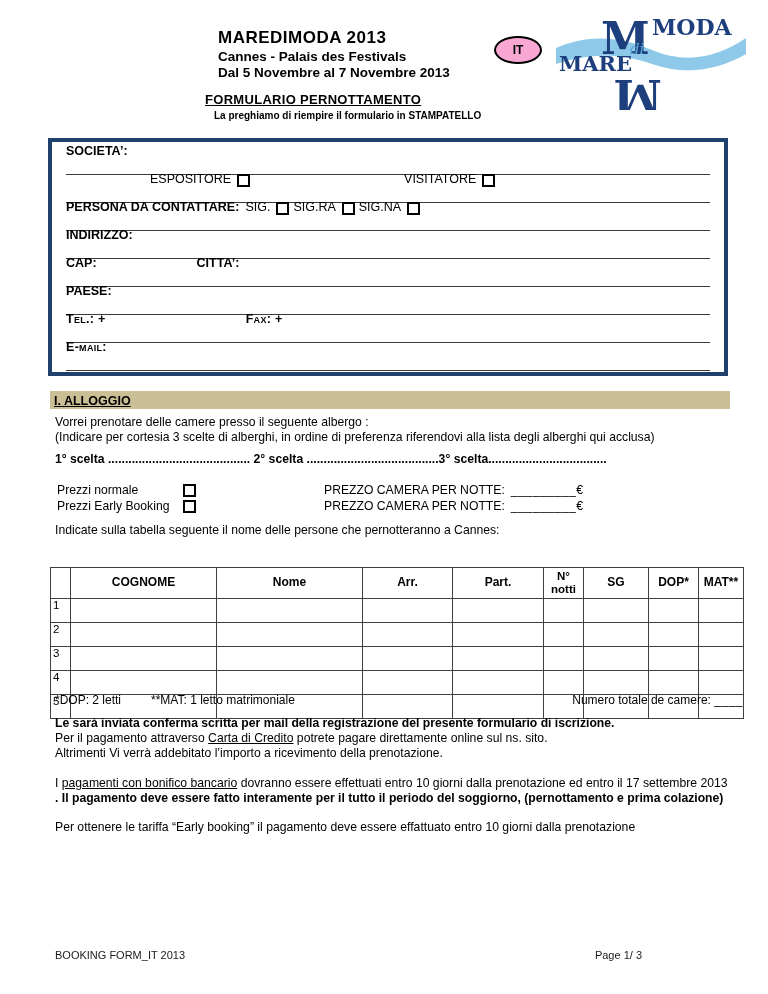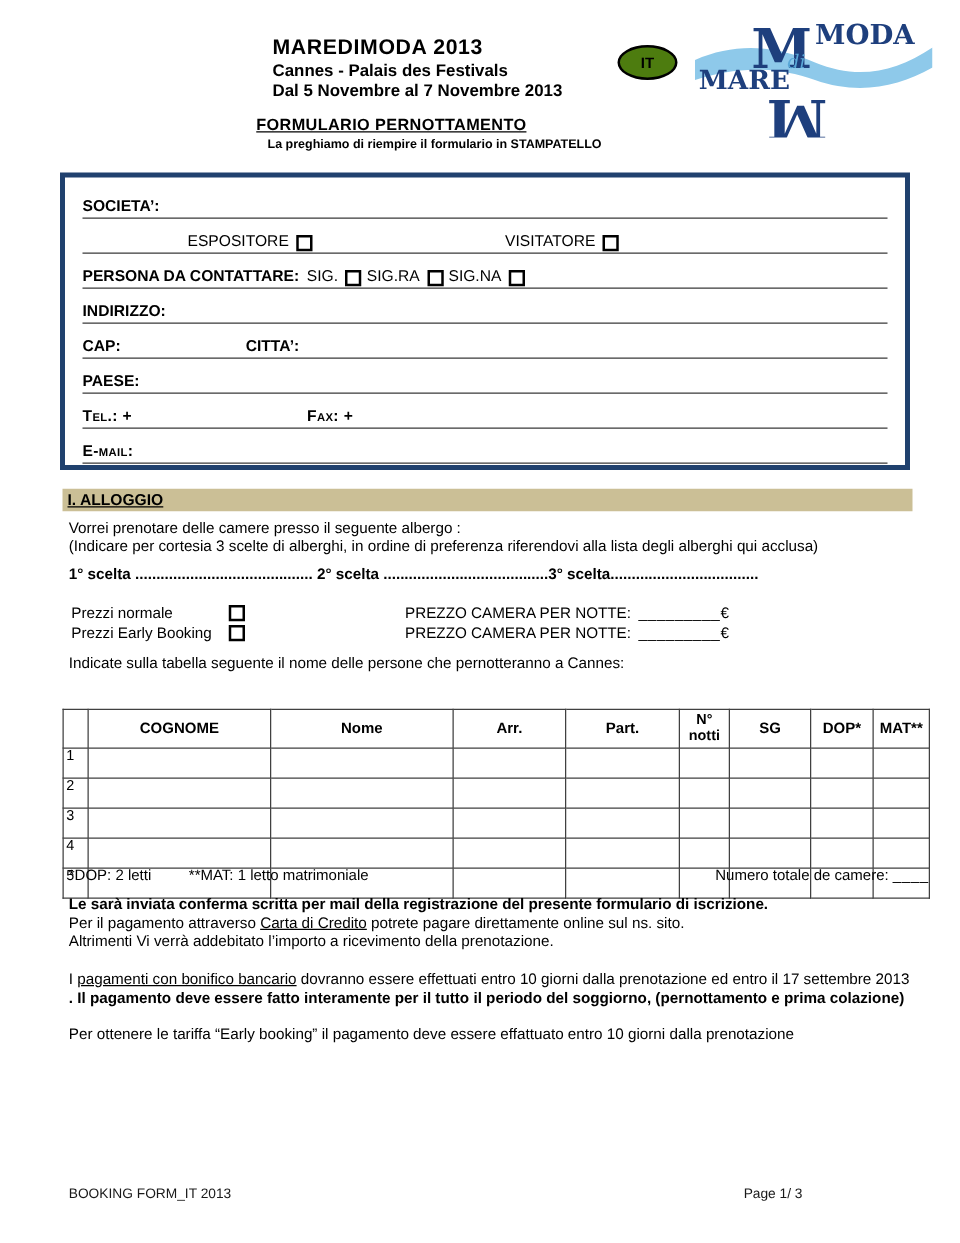--- a/index.html
+++ b/index.html
@@ -11,33 +11,33 @@
   .logo-left svg{display:block;margin-left:6px;}
   .brand{font-family:"DejaVu Sans", sans-serif;font-weight:800;font-size:21px;
          line-height:0.95;letter-spacing:1px;color:#111;}
   .tagline{font-size:7.5px;font-weight:bold;letter-spacing:1.6px;color:#4a4a4a;margin-top:4px;}
 
   .event-block{position:absolute;left:218px;top:28px;width:300px;text-align:left;}
   .event-title{font-size:17px;font-weight:bold;letter-spacing:0.5px;}
   .event-venue{font-size:13.5px;font-weight:bold;margin-top:1px;}
   .event-dates{font-size:13.5px;font-weight:bold;margin-top:1px;}
   .it-badge{position:absolute;left:494px;top:36px;width:44px;height:24px;border:2px solid #000;
-            border-radius:50%;text-align:center;font-weight:bold;font-size:12px;line-height:24px;background:#4d7c0f;}
+            border-radius:50%;text-align:center;font-weight:bold;font-size:12px;line-height:24px;background:#f9a8d4;}
 
   .form-title{position:absolute;left:205px;top:92px;font-size:13px;font-weight:bold;
               text-decoration:underline;letter-spacing:0.3px;}
   .form-subtitle{position:absolute;left:214px;top:110px;font-size:10px;font-weight:bold;}
 
   .logo-right{position:absolute;left:556px;top:8px;width:190px;height:102px;}
 
   
   .contact-box{position:absolute;left:48px;top:138px;width:680px;height:238px;
                border:4px solid #20416e;box-sizing:border-box;padding:5px 14px 0 14px;}
   .field-row{display:flex;align-items:flex-end;height:28px;box-sizing:border-box;
-             border-bottom:1.5px solid #3a3a3a;font-size:12.5px;padding-bottom:2px;}
+             border-bottom:1.5px solid #3a3a3a;font-size:12.5px;padding-bottom:16px;}
   .field-row:last-child{border-bottom:1.5px solid #3a3a3a;}
   .bl{font-weight:bold;}
   .sc{font-variant:small-caps;letter-spacing:0.3px;}
   .fill{flex:1;}
   .cb{display:inline-block;width:9px;height:9px;border:2px solid #000;
       margin:0 4px -1px 6px;background:#fff;}
   .ml-esp{margin-left:84px;} .ml-vis{margin-left:150px;}
   .ml-citta{margin-left:100px;} .ml-fax{margin-left:140px;}
   .gap6{display:inline-block;width:6px;}
 

